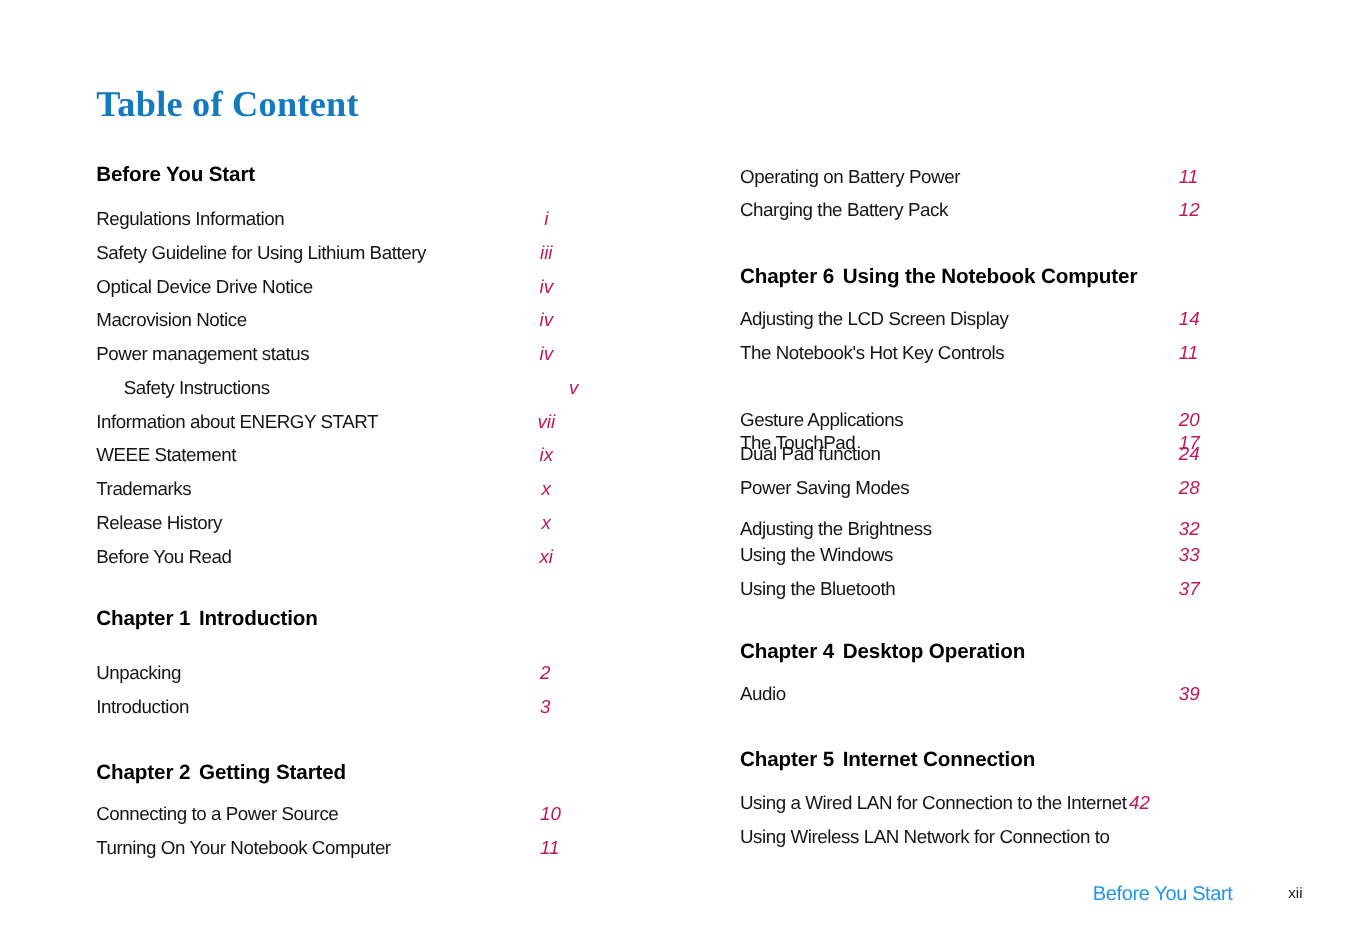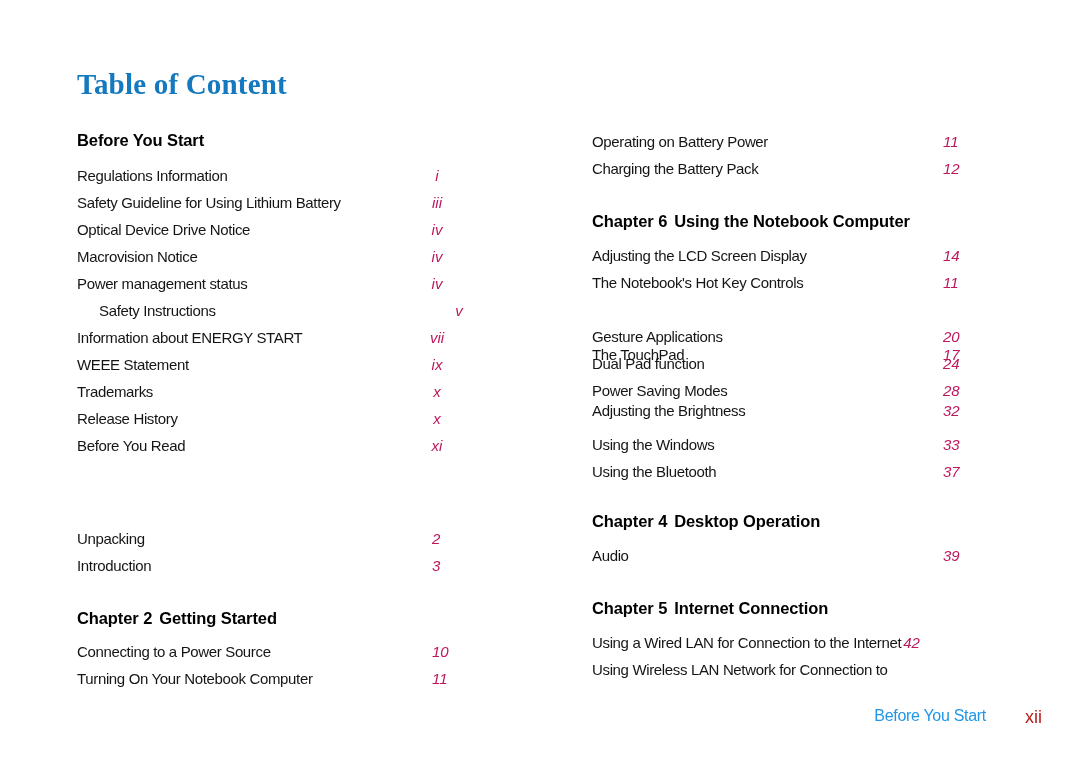--- a/index.html
+++ b/index.html
@@ -108,22 +108,22 @@
     top: 0;
     font-size: 16px;
     color: #2196e8;
     letter-spacing: -0.3px;
     white-space: nowrap;
   }
   .footer-pageno {
     position: absolute;
     right: 38px;
     top: 0;
-    font-size: 18px;
-    color: #b91c1c;
+    font-size: 12px;
+    color: #0f172a;
   }
 </style>
 </head>
 <body>
 
 <div class="page">
 
   <div class="doc-title">Table of Content</div>
 
   <div class="col col-left">
@@ -170,20 +170,23 @@
     </div>
     <div class="entry" style="top:410px;">
       <span class="label">Release History</span>
       <span class="pageno roman" style="left:346px;">x</span>
     </div>
     <div class="entry" style="top:437px;">
       <span class="label">Before You Read</span>
       <span class="pageno roman" style="left:346px;">xi</span>
     </div>
 
+    <div class="section-head" style="top:486px;">
+      <span class="ch-num">Chapter 1</span><span>Introduction</span>
+    </div>
     <div class="entry" style="top:530px;">
       <span class="label">Unpacking</span>
       <span class="pageno arabic" style="left:355px;">2</span>
     </div>
     <div class="entry" style="top:557px;">
       <span class="label">Introduction</span>
       <span class="pageno arabic" style="left:355px;">3</span>
     </div>
 
     <div class="section-head" style="top:609px;">
@@ -230,21 +233,21 @@
       <span class="pageno arabic" style="left:351px;">20</span>
     </div>
     <div class="entry" style="top:355px;">
       <span class="label">Dual Pad function</span>
       <span class="pageno arabic" style="left:351px;">24</span>
     </div>
     <div class="entry" style="top:382px;">
       <span class="label">Power Saving Modes</span>
       <span class="pageno arabic" style="left:351px;">28</span>
     </div>
-    <div class="entry" style="top:402px;">
+    <div class="entry" style="top:415px;">
       <span class="label">Adjusting the Brightness</span>
       <span class="pageno arabic" style="left:351px;">32</span>
     </div>
     <div class="entry" style="top:436px;">
       <span class="label">Using the Windows</span>
       <span class="pageno arabic" style="left:351px;">33</span>
     </div>
     <div class="entry" style="top:463px;">
       <span class="label">Using the Bluetooth</span>
       <span class="pageno arabic" style="left:351px;">37</span>

